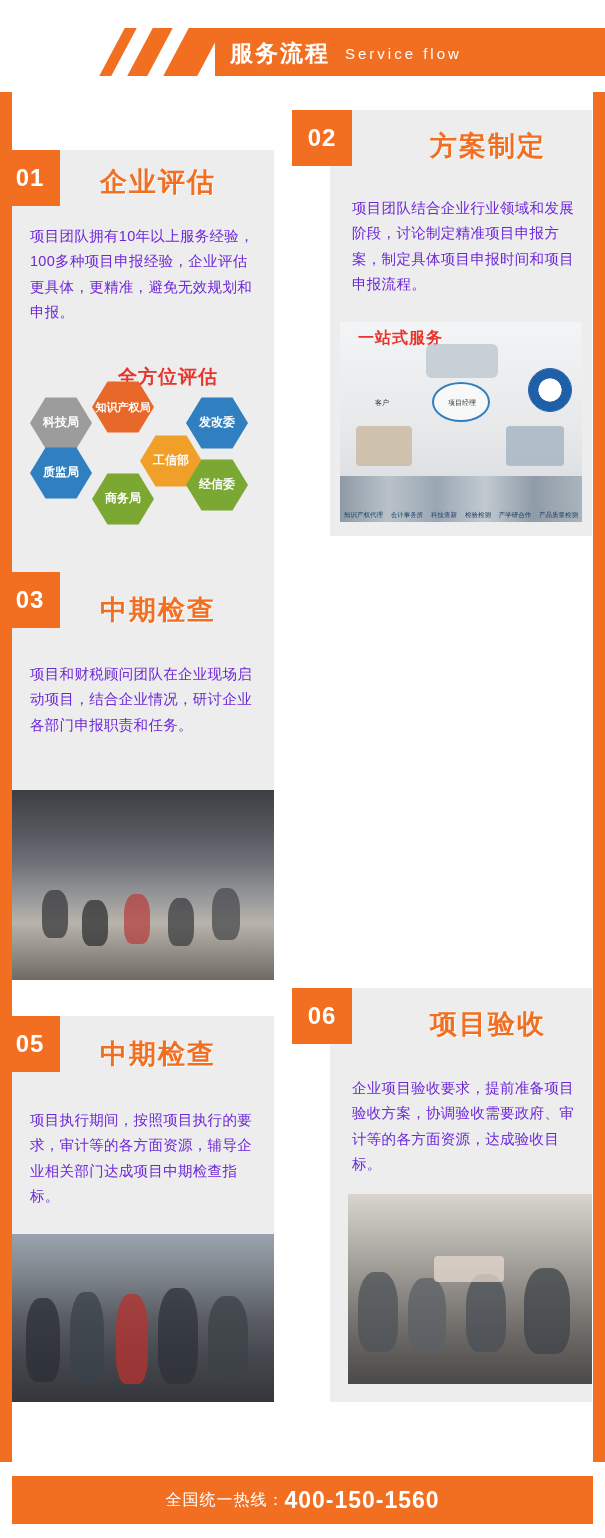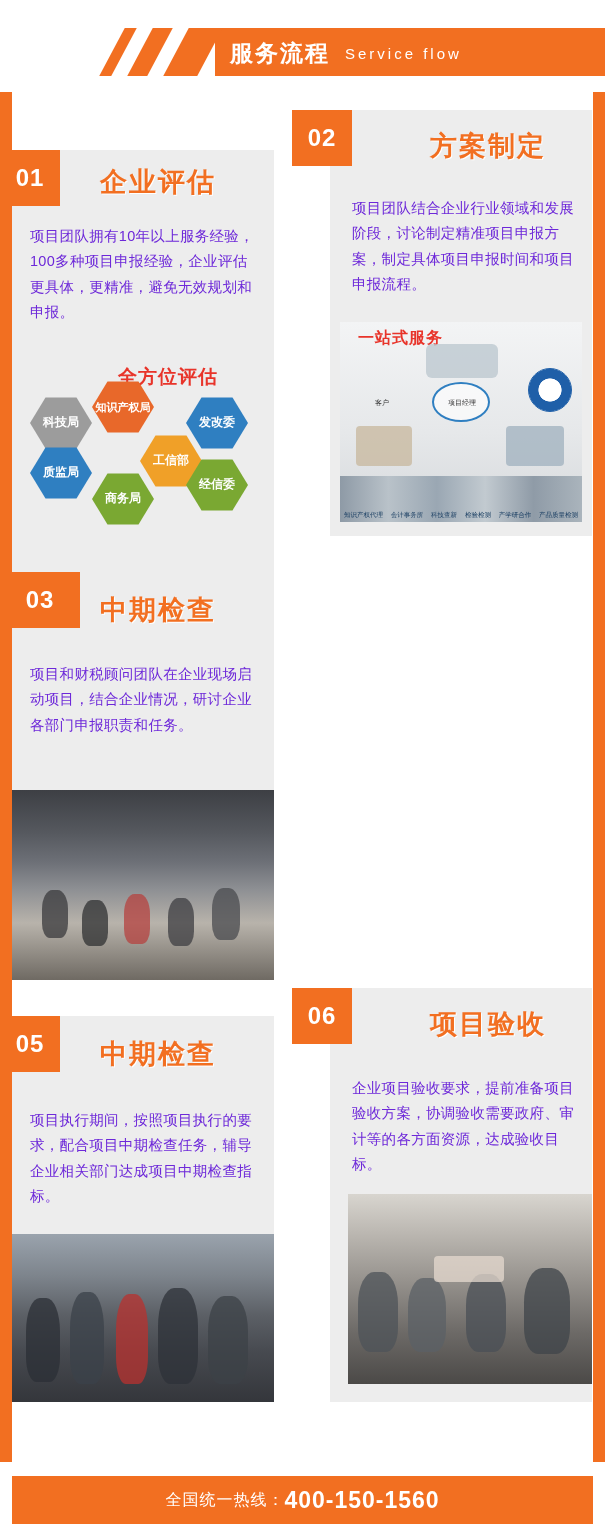--- a/index.html
+++ b/index.html
@@ -270,37 +270,37 @@
           <span>科技查新</span>
           <span>检验检测</span>
           <span>产学研合作</span>
           <span>产品质量检测</span>
         </div>
       </div>
     </div>
   </div>
 
   <div class="card" style="left:12px; top:572px; width:262px; height:408px;">
-    <div class="badge" style="left:-12px; top:0; width:80px; height:56px;">03</div>
+    <div class="badge" style="left:-12px; top:0; width:60px; height:56px;">03</div>
     <div class="card-title" style="left:88px; top:20px;">中期检查</div>
     <div class="card-body" style="left:18px; top:90px; width:228px;">项目和财税顾问团队在企业现场启动项目，结合企业情况，研讨企业各部门申报职责和任务。</div>
     <div class="photo ph-meeting1" style="left:0px; top:218px; width:262px; height:190px;">
       <div class="fig" style="left:30px; top:100px; width:26px; height:48px; background:#3a3a3c;"></div>
       <div class="fig" style="left:70px; top:110px; width:26px; height:46px; background:#2f3032;"></div>
       <div class="fig" style="left:112px; top:104px; width:26px; height:50px; background:#b6413f;"></div>
       <div class="fig" style="left:156px; top:108px; width:26px; height:48px; background:#3d3e42;"></div>
       <div class="fig" style="left:200px; top:98px; width:28px; height:52px; background:#4a4b4f;"></div>
     </div>
   </div>
 
 
   <div class="card" style="left:12px; top:1016px; width:262px; height:386px;">
     <div class="badge" style="left:-12px; top:0; width:60px; height:56px;">05</div>
     <div class="card-title" style="left:88px; top:20px;">中期检查</div>
-    <div class="card-body" style="left:18px; top:92px; width:228px;">项目执行期间，按照项目执行的要求，配合项目中期检查任务，辅导企业相关部门达成项目中期检查指标。</div>
+    <div class="card-body" style="left:18px; top:92px; width:228px;">项目执行期间，按照项目执行的要求，审计等的各方面资源，辅导企业相关部门达成项目中期检查指标。</div>
     <div class="photo ph-meeting3" style="left:0px; top:218px; width:262px; height:168px;">
       <div class="fig" style="left:14px; top:64px; width:34px; height:84px; background:#2b2f35;"></div>
       <div class="fig" style="left:58px; top:58px; width:34px; height:92px; background:#3b4149;"></div>
       <div class="fig" style="left:104px; top:60px; width:32px; height:90px; background:#b8322f;"></div>
       <div class="fig" style="left:146px; top:54px; width:40px; height:96px; background:#2e3238;"></div>
       <div class="fig" style="left:196px; top:62px; width:40px; height:88px; background:#3c4147;"></div>
     </div>
   </div>
 
   <div class="card" style="left:330px; top:988px; width:262px; height:414px;">

